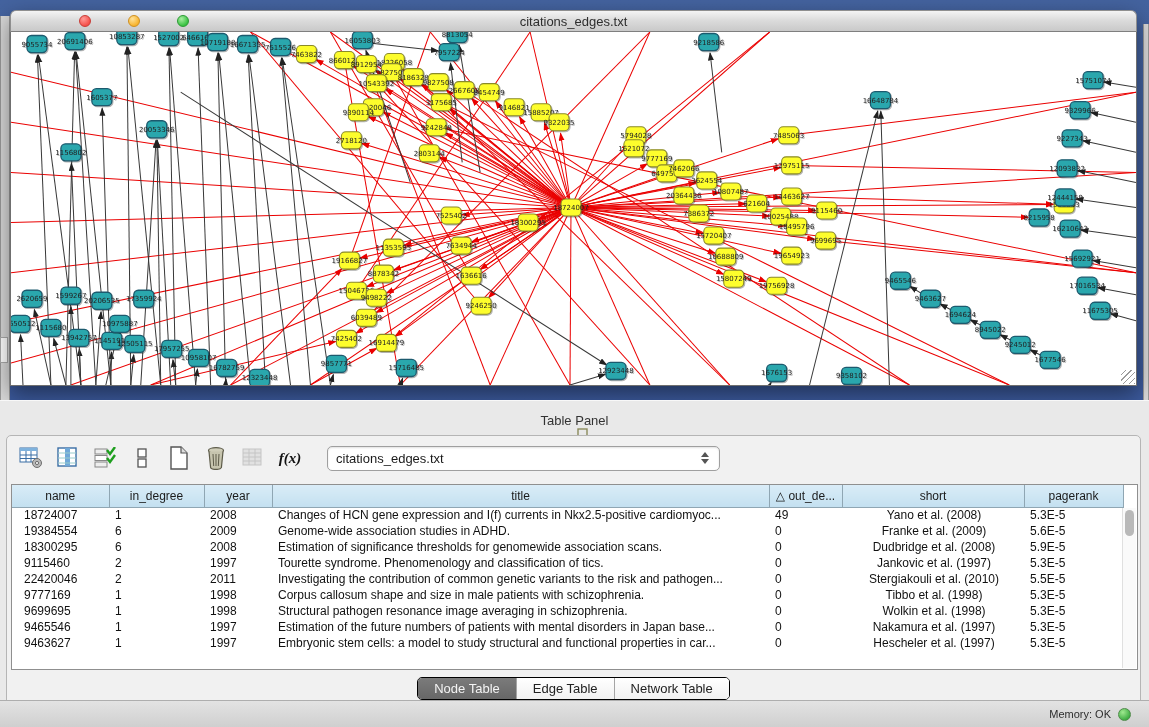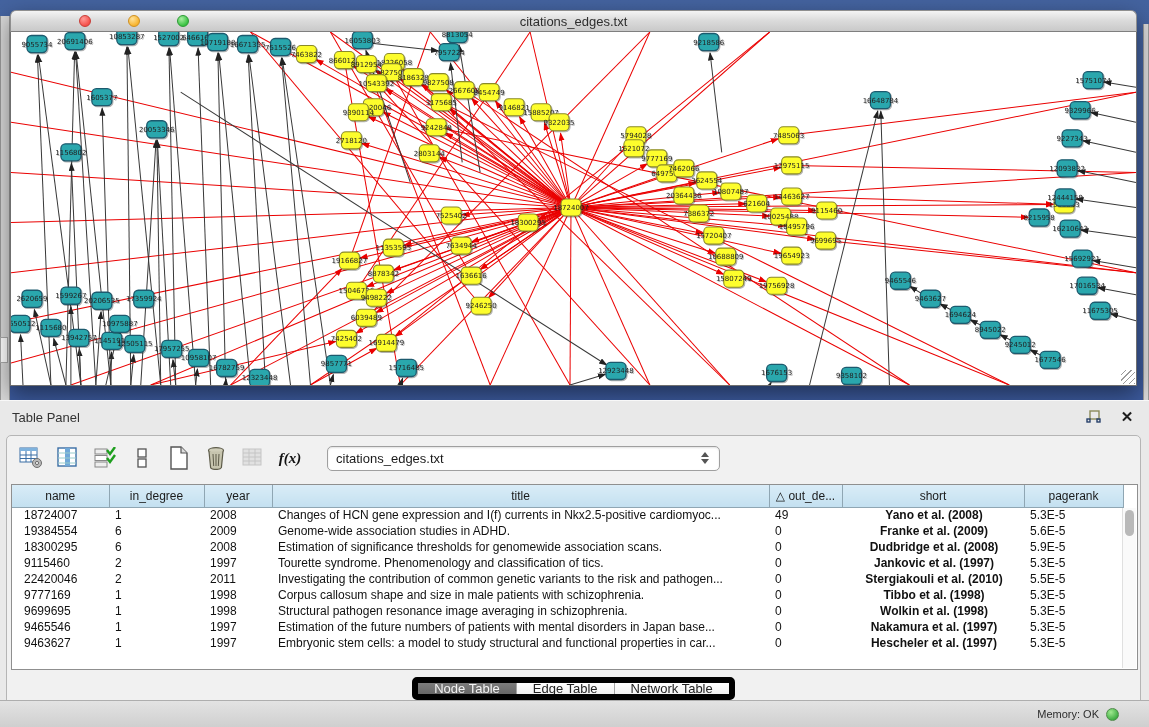--- a/index.html
+++ b/index.html
@@ -32,21 +32,21 @@
   .ny { fill:#fdfd2c; stroke:#8a8a2a; stroke-width:1.1; }
   .nt { fill:#2aa7ad; stroke:#1c5a6e; stroke-width:1.3; }
   .node-shadow { filter:drop-shadow(1px 1.5px .5px rgba(0,0,0,.3)); }
   .nl { font:7px "DejaVu Sans", sans-serif; fill:#222; text-anchor:middle; }
   #resize-grip { position:absolute; right:1px; bottom:1px; width:14px; height:14px;
     background:repeating-linear-gradient(135deg,transparent 0 3px,#9a9a9a 3px 4px); }
 
   
   #table-panel { position:absolute; left:0; top:400px; width:1149px; height:300px;
     background:#e9e9e9; border-top:1px solid #f8f8f8; }
-  #panel-header { height:32px; display:flex; align-items:center; padding:4px 12px; }
+  #panel-header { height:32px; display:flex; align-items:center; padding:12px 12px;flex-direction:column; }
   #panel-title { font-size:13px; color:#333; }
   #panel-header .spacer { flex:1; }
   .hdr-icon { width:20px; height:16px; margin-left:14px; cursor:pointer; display:flex; align-items:center; justify-content:center; }
   #close-icon { font-size:15px; font-weight:bold; color:#1d1d1d; line-height:14px; }
 
   #inner-panel { position:absolute; left:6px; top:34px; width:1135px; height:266px;
     background:#f1f1f1; border:1px solid #b5b5b5; border-radius:5px 5px 0 0; }
   #toolbar { height:44px; display:flex; align-items:center; padding:0 10px; gap:9px; }
   .tb-btn { width:28px; height:28px; display:flex; align-items:center; justify-content:center; cursor:pointer; }
   .fx { font-family:"Liberation Serif", serif; font-style:italic; font-weight:bold; font-size:15px; color:#111; }
@@ -58,36 +58,36 @@
   .stepper .dn { width:0; height:0; border-left:4px solid transparent; border-right:4px solid transparent; border-top:5px solid #555; }
 
   #table-wrap { position:absolute; left:4px; top:48px; width:1127px; height:186px;
     background:#fff; border:1px solid #8f8f8f; }
   table { border-collapse:collapse; table-layout:fixed; width:1111px; }
   thead th { height:22px; background:linear-gradient(180deg,#d9ecf7,#c3e0f0); border:1px solid #8fa6b3;
     border-top:none; font-size:12px; font-weight:normal; color:#1b1b1b; text-align:center; overflow:hidden; white-space:nowrap; }
   thead th:first-child { border-left:none; }
   tbody td { height:16px; font-size:12px; color:#111; white-space:nowrap; overflow:hidden; padding:0 4px 0 6px; }
   tbody td.c0 { padding-left:12px; }
-  tbody td.c5 { text-align:center;font-weight:bold; }
+  tbody td.c5 { text-align:center; }
   #vscroll { position:absolute; right:1px; top:23px; width:14px; height:160px; background:#fafafa; border-left:1px solid #e0e0e0; }
   #vscroll .thumb { position:absolute; left:2px; top:2px; width:9px; height:26px; background:#b9b9b9; border-radius:5px; }
 
   #tabbar { position:absolute; left:0; top:238px; width:100%; height:28px; display:flex; justify-content:center; align-items:center; }
-  #segmented { display:flex; height:23px; border:6px solid #000000; border-radius:5px; overflow:hidden;
+  #segmented { display:flex; height:23px; border:1px solid #000000; border-radius:5px; overflow:hidden;
     background:#fff; box-shadow:0 1px 1px rgba(255,255,255,.7); }
   .seg { padding:0 16px; display:flex; align-items:center; font-size:13px; color:#222; cursor:pointer;
     border-left:1px solid #a5a5a5; background:linear-gradient(180deg,#ffffff,#f1f1f1); }
   .seg:first-child { border-left:none; }
   .seg.active { background:linear-gradient(180deg,#7b7b7b,#676767); color:#f4f4f4; }
 
   
   #statusbar { position:absolute; left:0; top:700px; width:1149px; height:27px;
     background:linear-gradient(180deg,#e3e3e3,#cfcfcf); border-top:1px solid #aeaeae;
-    display:flex; align-items:center; justify-content:flex-end; padding-right:30px; gap:7px; }
+    display:flex; align-items:center; justify-content:flex-end; padding-right:18px; gap:7px; }
   #memory-label { font-size:11px; color:#2d2d2d; }
   #memory-dot { width:13px; height:13px; border-radius:50%;
     background:radial-gradient(circle at 35% 30%,#9fe98f,#3cab41 75%); border:1px solid #4f8b49; }
 </style>
 </head>
 <body>
 
 <div id="desktop">
   <div id="sliver-left" class="edge-sliver"></div>
   <div id="left-notch"></div>

